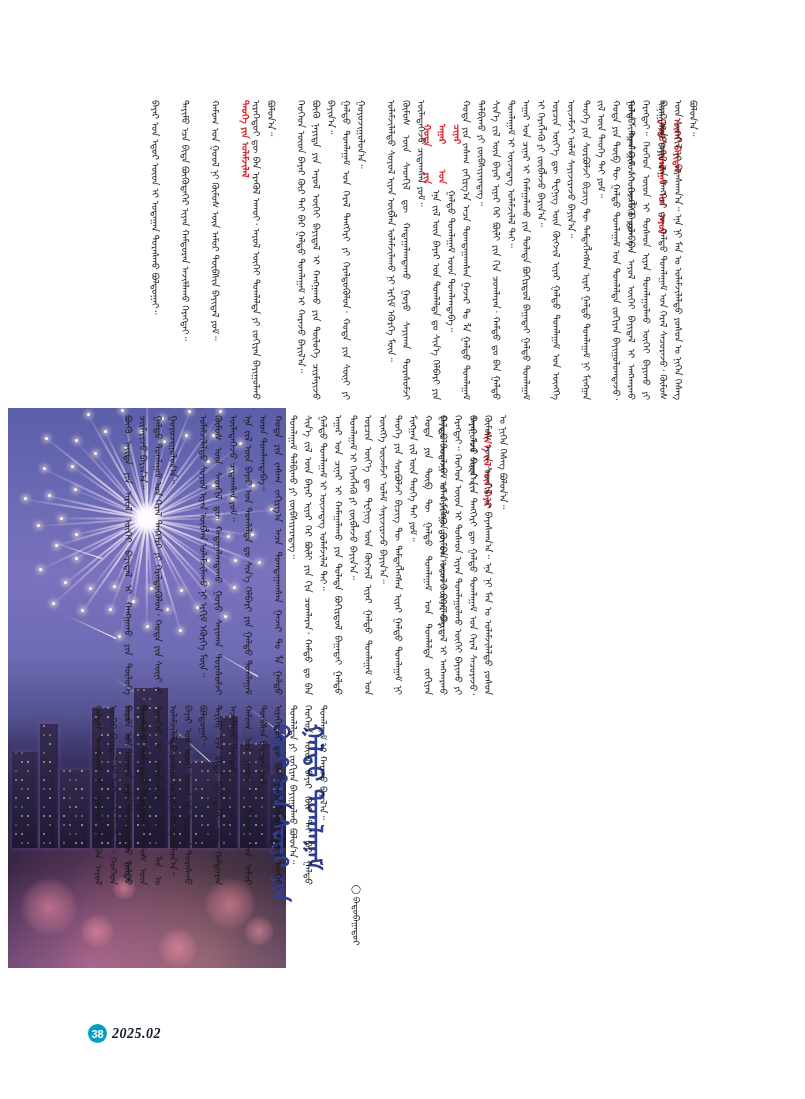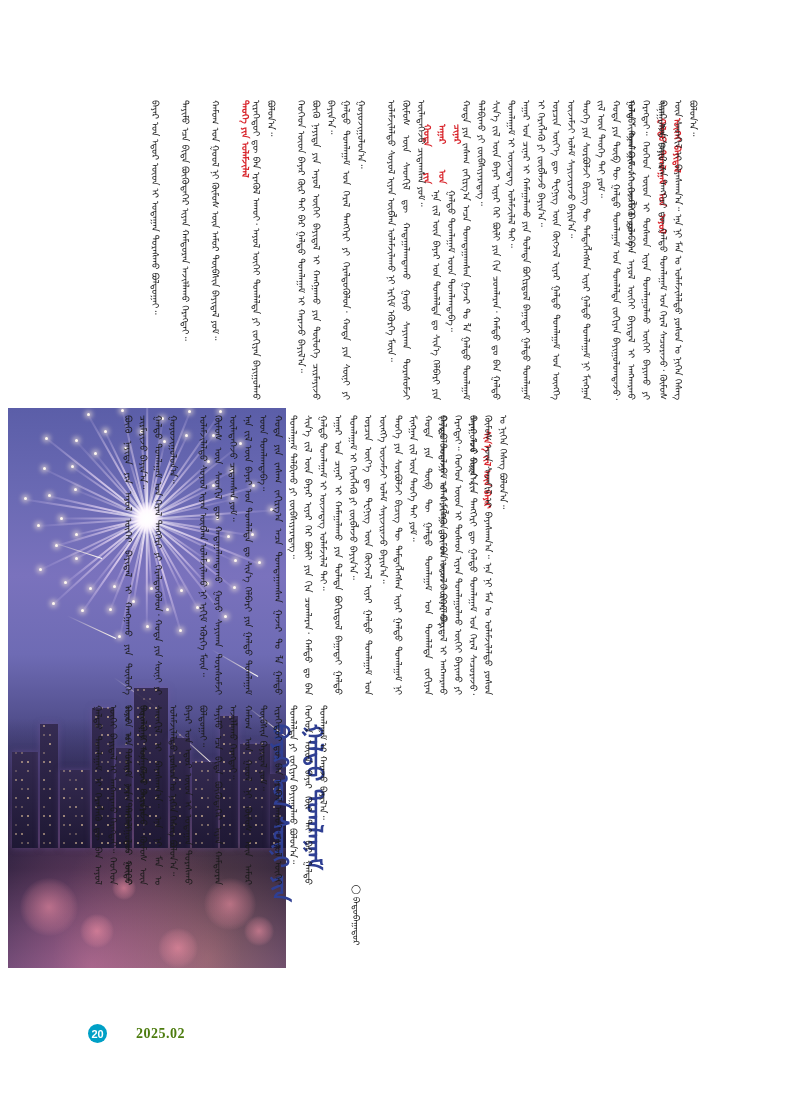--- a/index.html
+++ b/index.html
@@ -160,26 +160,26 @@
     background: #00a0c6;
     color: #fff;
     font-size: 11px;
     font-weight: bold;
     display: flex;
     align-items: center;
     justify-content: center;
     font-family: "Liberation Sans", sans-serif;
   }
   #folio .date {
-    color: #4d7c0f;
+    color: #0f172a;
     font-size: 14px;
     font-weight: bold;
+    font-style: italic;
     font-family: "Liberation Serif", serif;
     letter-spacing: .5px;
-    margin-left: 24px;
   }
 </style>
 </head>
 <body>
 
 <div id="page">
 
   <div id="hero">
     <div class="burst">
       <div class="core"></div>
@@ -629,17 +629,17 @@
 
   <div class="vcol" style="right:474px;  top:705px;  height:180px;">ᠬᠡᠦᠬᠡᠳ ᠦᠳ ᠪᠠᠶᠠᠷ ᠬᠥᠷ ᠲᠡᠢ ᠪᠡᠷ ᠭᠠᠯᠲᠤ ᠲᠣᠭᠯᠠᠭᠠᠮ ᠢ ᠬᠠᠷᠠᠵᠤ ᠪᠠᠶᠢᠯ᠎ᠠ᠃</div>
   <div class="vcol" style="right:504px;  top:705px;  height:180px;">ᠢᠷᠡᠭᠡᠳᠦᠢ ᠳᠦ ᠪᠡᠨ ᠡᠷᠡᠭᠦᠯ ᠠᠬᠤᠢ᠂ ᠠᠶᠤᠯ ᠦᠭᠡᠢ ᠲᠣᠭᠯᠠᠯᠲᠠ ᠶᠢ ᠵᠣᠬᠢᠶᠠᠨ ᠪᠠᠶᠢᠭᠤᠯᠬᠤ ᠪᠣᠯᠤᠨ᠎ᠠ᠃</div>
   <div class="vcol" style="right:534px;  top:705px;  height:180px;">ᠬᠠᠮᠤᠭ ᠤᠨ ᠭᠣᠣᠯ ᠨᠢ ᠬᠦᠮᠦᠰ ᠦᠨ ᠠᠮᠤᠷ ᠲᠦᠪᠰᠢᠨ ᠪᠠᠶᠢᠳᠠᠯ ᠶᠤᠮ᠃</div>
   <div class="vcol" style="right:564px;  top:705px;  height:180px;">ᠲᠡᠶᠢᠮᠦ ᠡᠴᠡ ᠪᠢᠳᠡ ᠪᠦᠭᠦᠳᠡᠭᠡᠷ ᠢᠶᠡᠨ ᠬᠠᠮᠲᠤᠷᠠᠨ ᠠᠵᠢᠯᠯᠠᠬᠤ ᠬᠡᠷᠡᠭᠲᠡᠢ᠃</div>
   <div class="vcol" style="right:594px;  top:705px;  height:180px;">ᠪᠠᠶᠠᠷ ᠤᠨ ᠡᠳᠦᠷ ᠦᠳ ᠢ ᠤᠳᠠᠭᠠᠨ ᠳᠤᠷᠠᠰᠬᠤ ᠪᠣᠯᠲᠤᠭᠠᠢ᠃</div>
   <div class="vcol" style="right:624px;  top:705px;  height:180px;">ᠪᠠᠶᠠᠷ ᠤᠨ ᠰᠥᠨᠢ ᠶᠢᠨ ᠲᠡᠩᠭᠡᠷᠢ ᠳᠦ ᠭᠠᠯᠲᠤ ᠲᠣᠭᠯᠠᠭᠠᠮ ᠤᠨ ᠭᠡᠷᠡᠯ ᠰᠠᠴᠤᠷᠠᠵᠤ᠂ ᠬᠦᠮᠦᠰ ᠦᠨ ᠰᠡᠳᠬᠢᠯ ᠢ ᠪᠠᠶᠠᠰᠬᠠᠨ᠎ᠠ᠃ ᠡᠨᠡ ᠨᠢ ᠮᠠᠨ ᠤ ᠤᠯᠠᠮᠵᠢᠯᠠᠯᠲᠤ ᠶᠣᠰᠤᠨ ᠤ ᠨᠢᠭᠡᠨ ᠬᠡᠰᠡᠭ ᠪᠣᠯᠤᠨ᠎ᠠ᠃</div>
   <div class="vcol" style="right:654px;  top:705px;  height:180px;">ᠭᠠᠯᠲᠤ ᠲᠣᠭᠯᠠᠭᠠᠮ ᠢ ᠬᠡᠷᠡᠭᠯᠡᠬᠦ ᠳᠦ ᠪᠡᠨ ᠠᠶᠤᠯ ᠦᠭᠡᠢ ᠪᠠᠶᠢᠳᠠᠯ ᠢ ᠠᠩᠬᠠᠷᠬᠤ ᠬᠡᠷᠡᠭᠲᠡᠢ᠃ ᠬᠡᠦᠬᠡᠳ ᠦᠳ ᠢ ᠲᠤᠰᠠᠳ ᠢᠶᠠᠨ ᠲᠣᠭᠯᠠᠭᠤᠯᠬᠤ ᠦᠭᠡᠢ ᠪᠠᠶᠢᠬᠤ ᠶᠢ ᠰᠠᠨᠠᠭᠤᠯᠵᠤ ᠪᠠᠶᠢᠨ᠎ᠠ᠃</div>
 
   <div id="folio">
-    <div class="num">20</div>
+    <div class="num">38</div>
     <div class="date">2025.02</div>
   </div>
 
 </div>
 
 </body></html>

